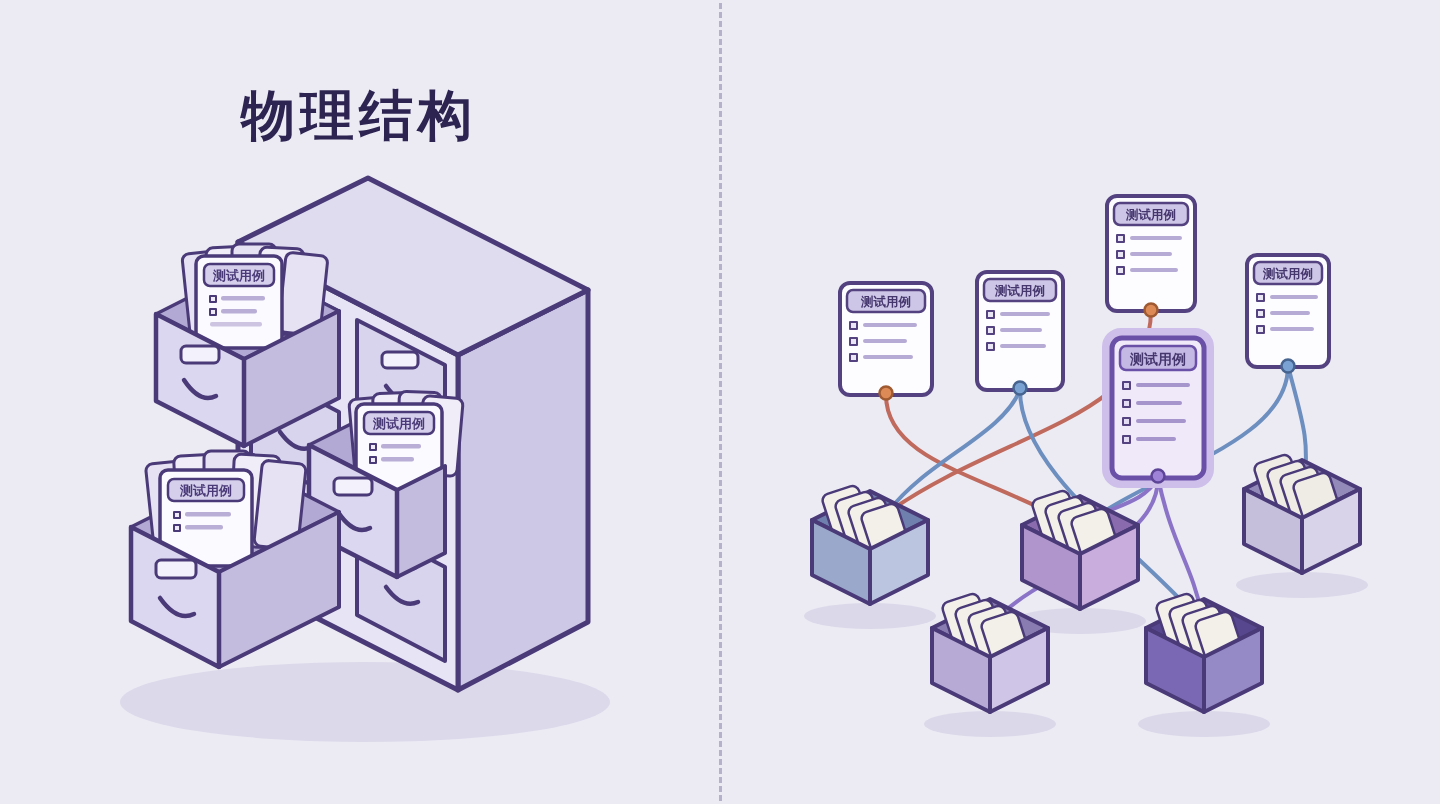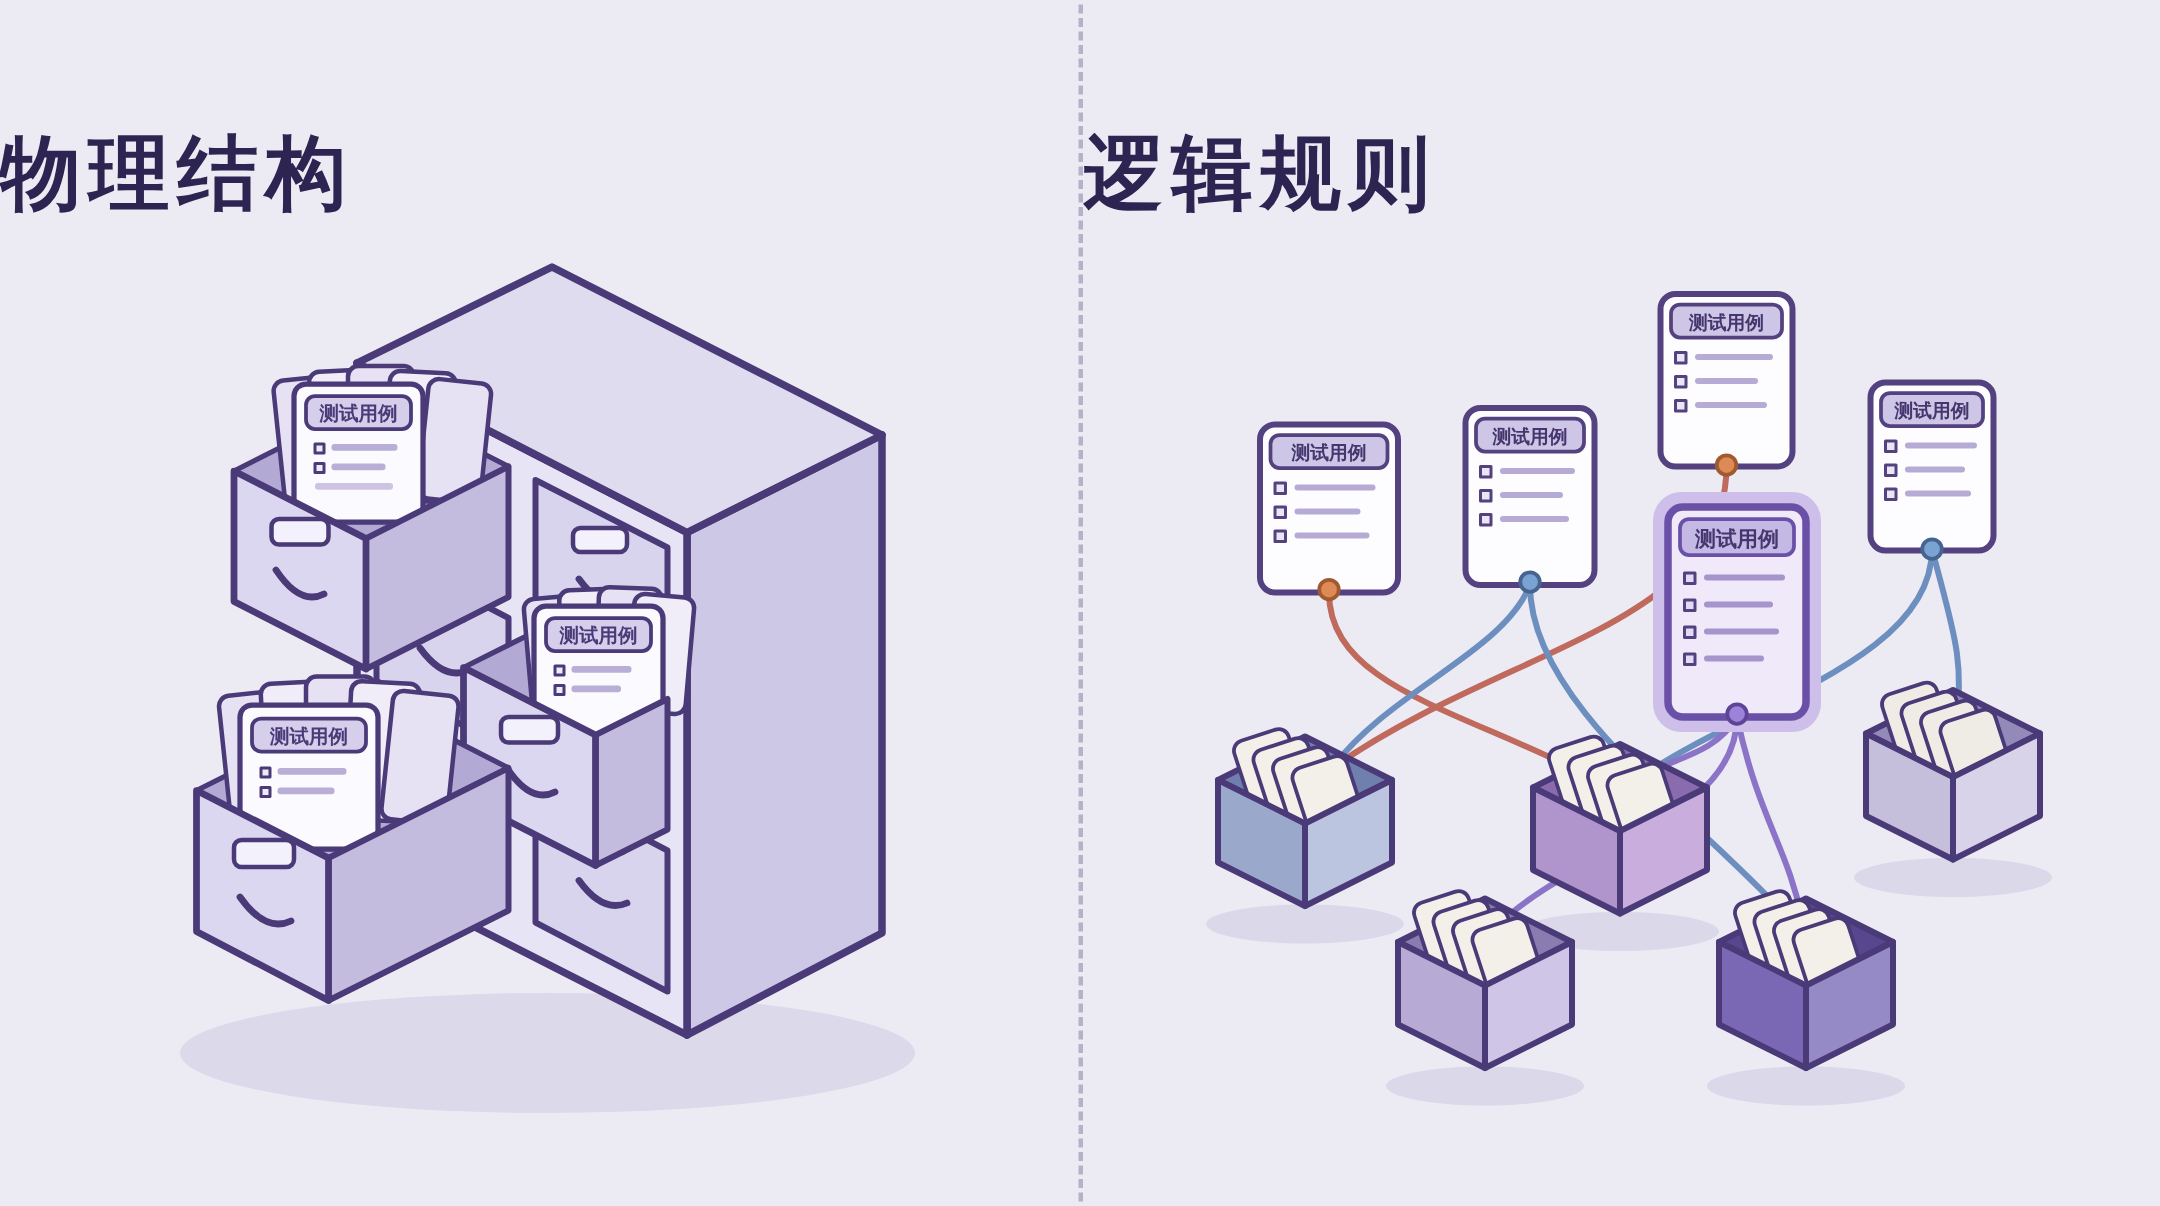--- a/index.html
+++ b/index.html
@@ -1,21 +1,21 @@
 <!DOCTYPE html>
 <html><head>
 <meta charset="utf-8">
 <style>
   html,body{margin:0;padding:0;background:#ecebf4;font-family:"DejaVu Sans",sans-serif;}
   .canvas{position:relative;width:1440px;height:804px;background:#ecebf4;overflow:hidden;}
   .panel{position:absolute;top:0;height:804px;width:718px;}
   .panel.left{left:0;}
   .panel.right{right:0;}
   .divider{position:absolute;left:719px;top:-6px;height:816px;width:0;border-left:3px dashed #b6b1cb;}
-  .panel-title{position:absolute;top:44px;width:100%;text-align:left;font-size:54px;font-weight:700;color:#2e2452;letter-spacing:5px;}
+  .panel-title{position:absolute;top:44px;width:100%;text-align:center;font-size:54px;font-weight:700;color:#2e2452;letter-spacing:5px;}
   svg.illustration{position:absolute;left:0;top:0;}
   .folder-label-text{font-size:13px;font-weight:700;fill:#4a3a78;}
   .card-label-text{font-size:12.5px;font-weight:700;fill:#45366e;}
   .card-label-text.big{font-size:14px;}
 </style>
 </head>
 <body>
 
 <div class="canvas">
 
@@ -271,15 +271,14 @@
       </g>
 
       <g stroke-width="2.5">
         <circle cx="164" cy="393" r="6.5" fill="#dd8a57" stroke="#a05a32"></circle>
         <circle cx="298" cy="388" r="6.5" fill="#7aa3d4" stroke="#46648f"></circle>
         <circle cx="429" cy="310" r="6.5" fill="#dd8a57" stroke="#a05a32"></circle>
         <circle cx="436" cy="476" r="6.5" fill="#9d82d8" stroke="#5d4496"></circle>
         <circle cx="566" cy="366" r="6.5" fill="#7aa3d4" stroke="#46648f"></circle>
       </g>
     </svg>
-    <h1 class="panel-title">逻辑规则</h1>
   </section>
 </div>
 
 </body></html>

